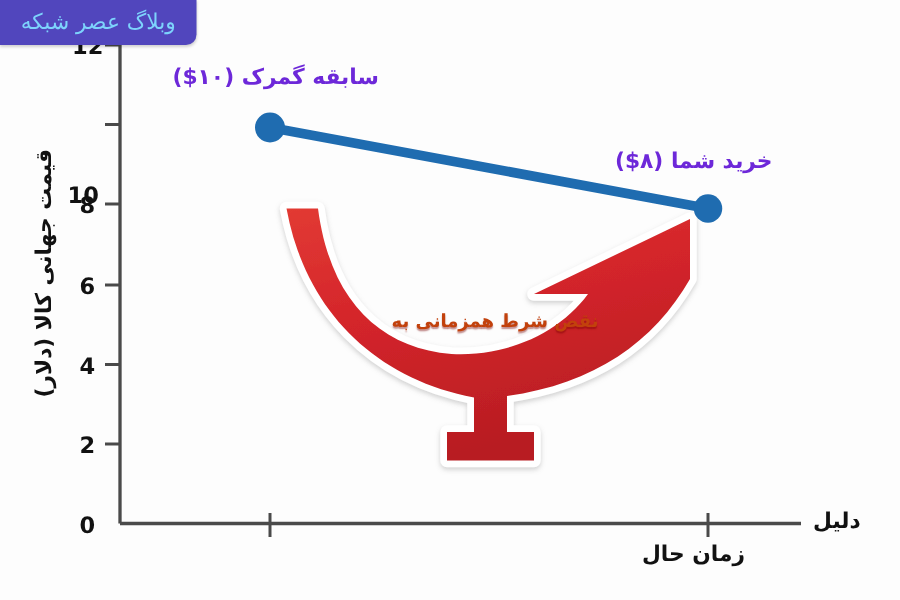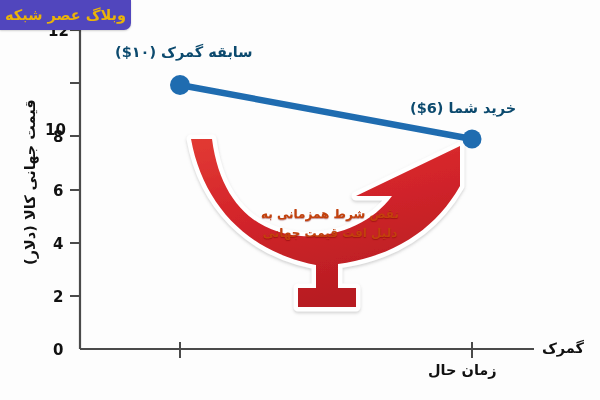--- a/index.html
+++ b/index.html
@@ -26,23 +26,23 @@
     background: #5146bd;
     border-bottom-right-radius: 7px;
     border-top-right-radius: 0px;
     display: flex;
     align-items: center;
     justify-content: center;
     box-shadow: 0 1px 2px rgba(0,0,0,.18);
     z-index: 40;
   }
   .brand-banner .brand-text {
-    color: #eab308;
-    font-size: 14.5px;
-    font-weight: 700;
+    color: #7dd3fc;
+    font-size: 14.5px;
+    font-weight: 400;
     letter-spacing: .2px;
     white-space: nowrap;
     direction: rtl;
   }
 
   
   #plot {
     position: absolute;
     inset: 0;
     z-index: 10;
@@ -71,21 +71,21 @@
     font-size: 14.5px;
     color: #111111;
     font-weight: 700;
   }
   #y-axis-title {
     transform-origin: 0 0;
     transform: rotate(-90deg);
   }
   .series-label {
     font-size: 14.5px;
-    color: #0c4a6e;
+    color: #6d28d9;
     font-weight: 700;
   }
   .arrow-caption {
     position: absolute;
     z-index: 32;
     direction: rtl;
     text-align: center;
     color: #c2410c;
     font-size: 12px;
     font-weight: 700;
@@ -210,25 +210,24 @@
   <div class="lbl tick-y" style="left:48px; top:22px;">12</div>
   <div class="lbl tick-y" style="left:45px; top:75px;margin-top:46px;">10</div>
   <div class="lbl tick-y" style="left:53px; top:128px;">8</div>
   <div class="lbl tick-y" style="left:53px; top:182px;">6</div>
   <div class="lbl tick-y" style="left:53px; top:235px;">4</div>
   <div class="lbl tick-y" style="left:53px; top:288px;">2</div>
   <div class="lbl tick-y" style="left:53px; top:341px;">0</div>
 
   <div class="lbl tick-x" style="left:428px; top:362px;">زمان حال</div>
 
-  <div class="lbl axis-title" style="left:542px; top:340px;">گمرک</div>
+  <div class="lbl axis-title" style="left:542px; top:340px;">دلیل</div>
   <div class="lbl axis-title" id="y-axis-title" style="left:22px; top:265px;">قیمت جهانی کالا (دلار)</div>
 
   <div class="lbl series-label" style="left:115px; top:44px;">سابقه گمرک (۱۰$)</div>
-  <div class="lbl series-label" style="left:410px; top:100px;">خرید شما (6$)</div>
+  <div class="lbl series-label" style="left:410px; top:100px;">خرید شما (۸$)</div>
 
   <div class="arrow-caption" style="left:240px; top:205px;">
     <div>نقض شرط همزمانی به</div>
-    <div>دلیل افت قیمت جهانی</div>
   </div>
 
 
 </div>
 
 </body></html>

